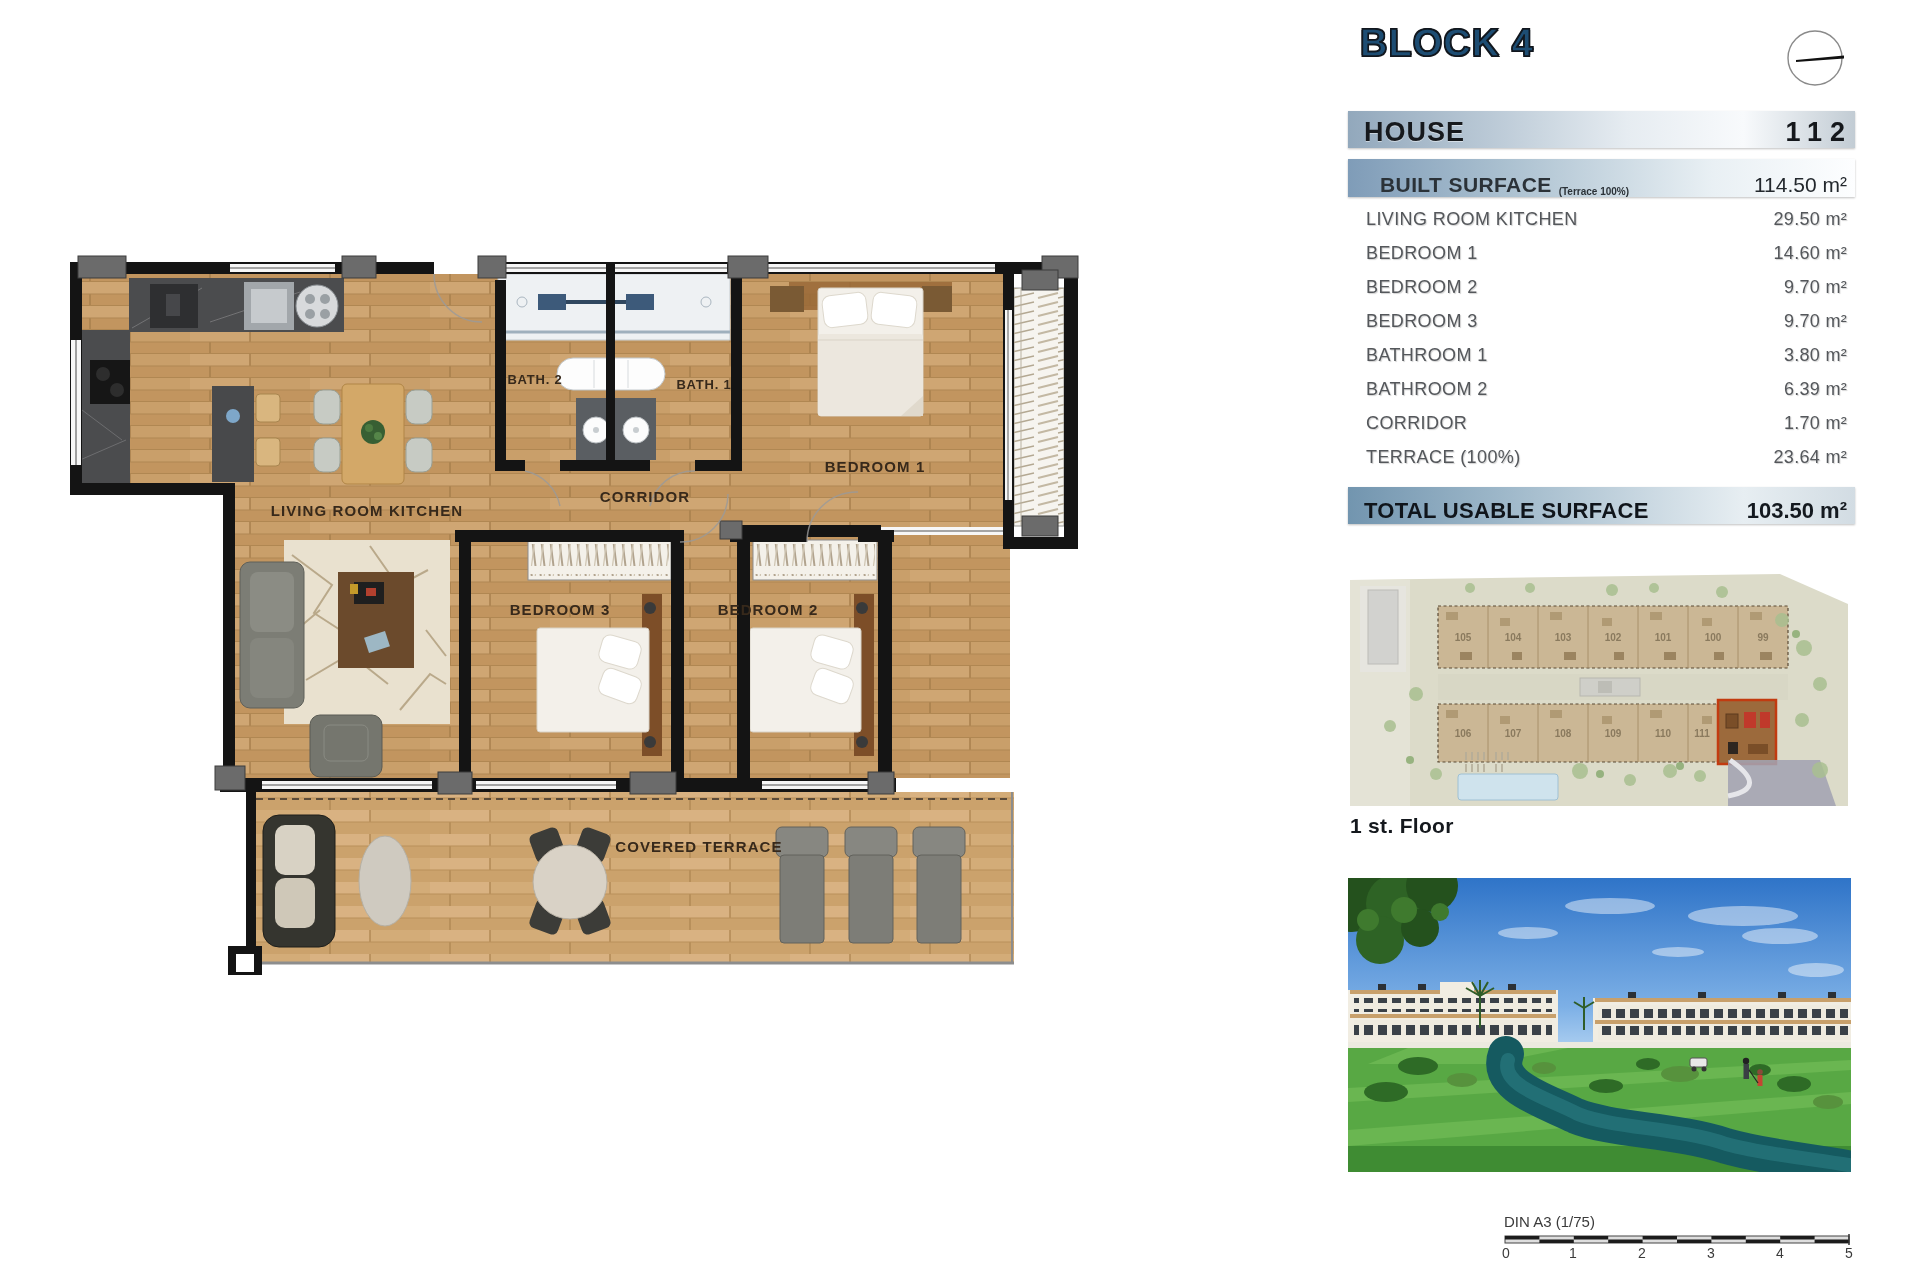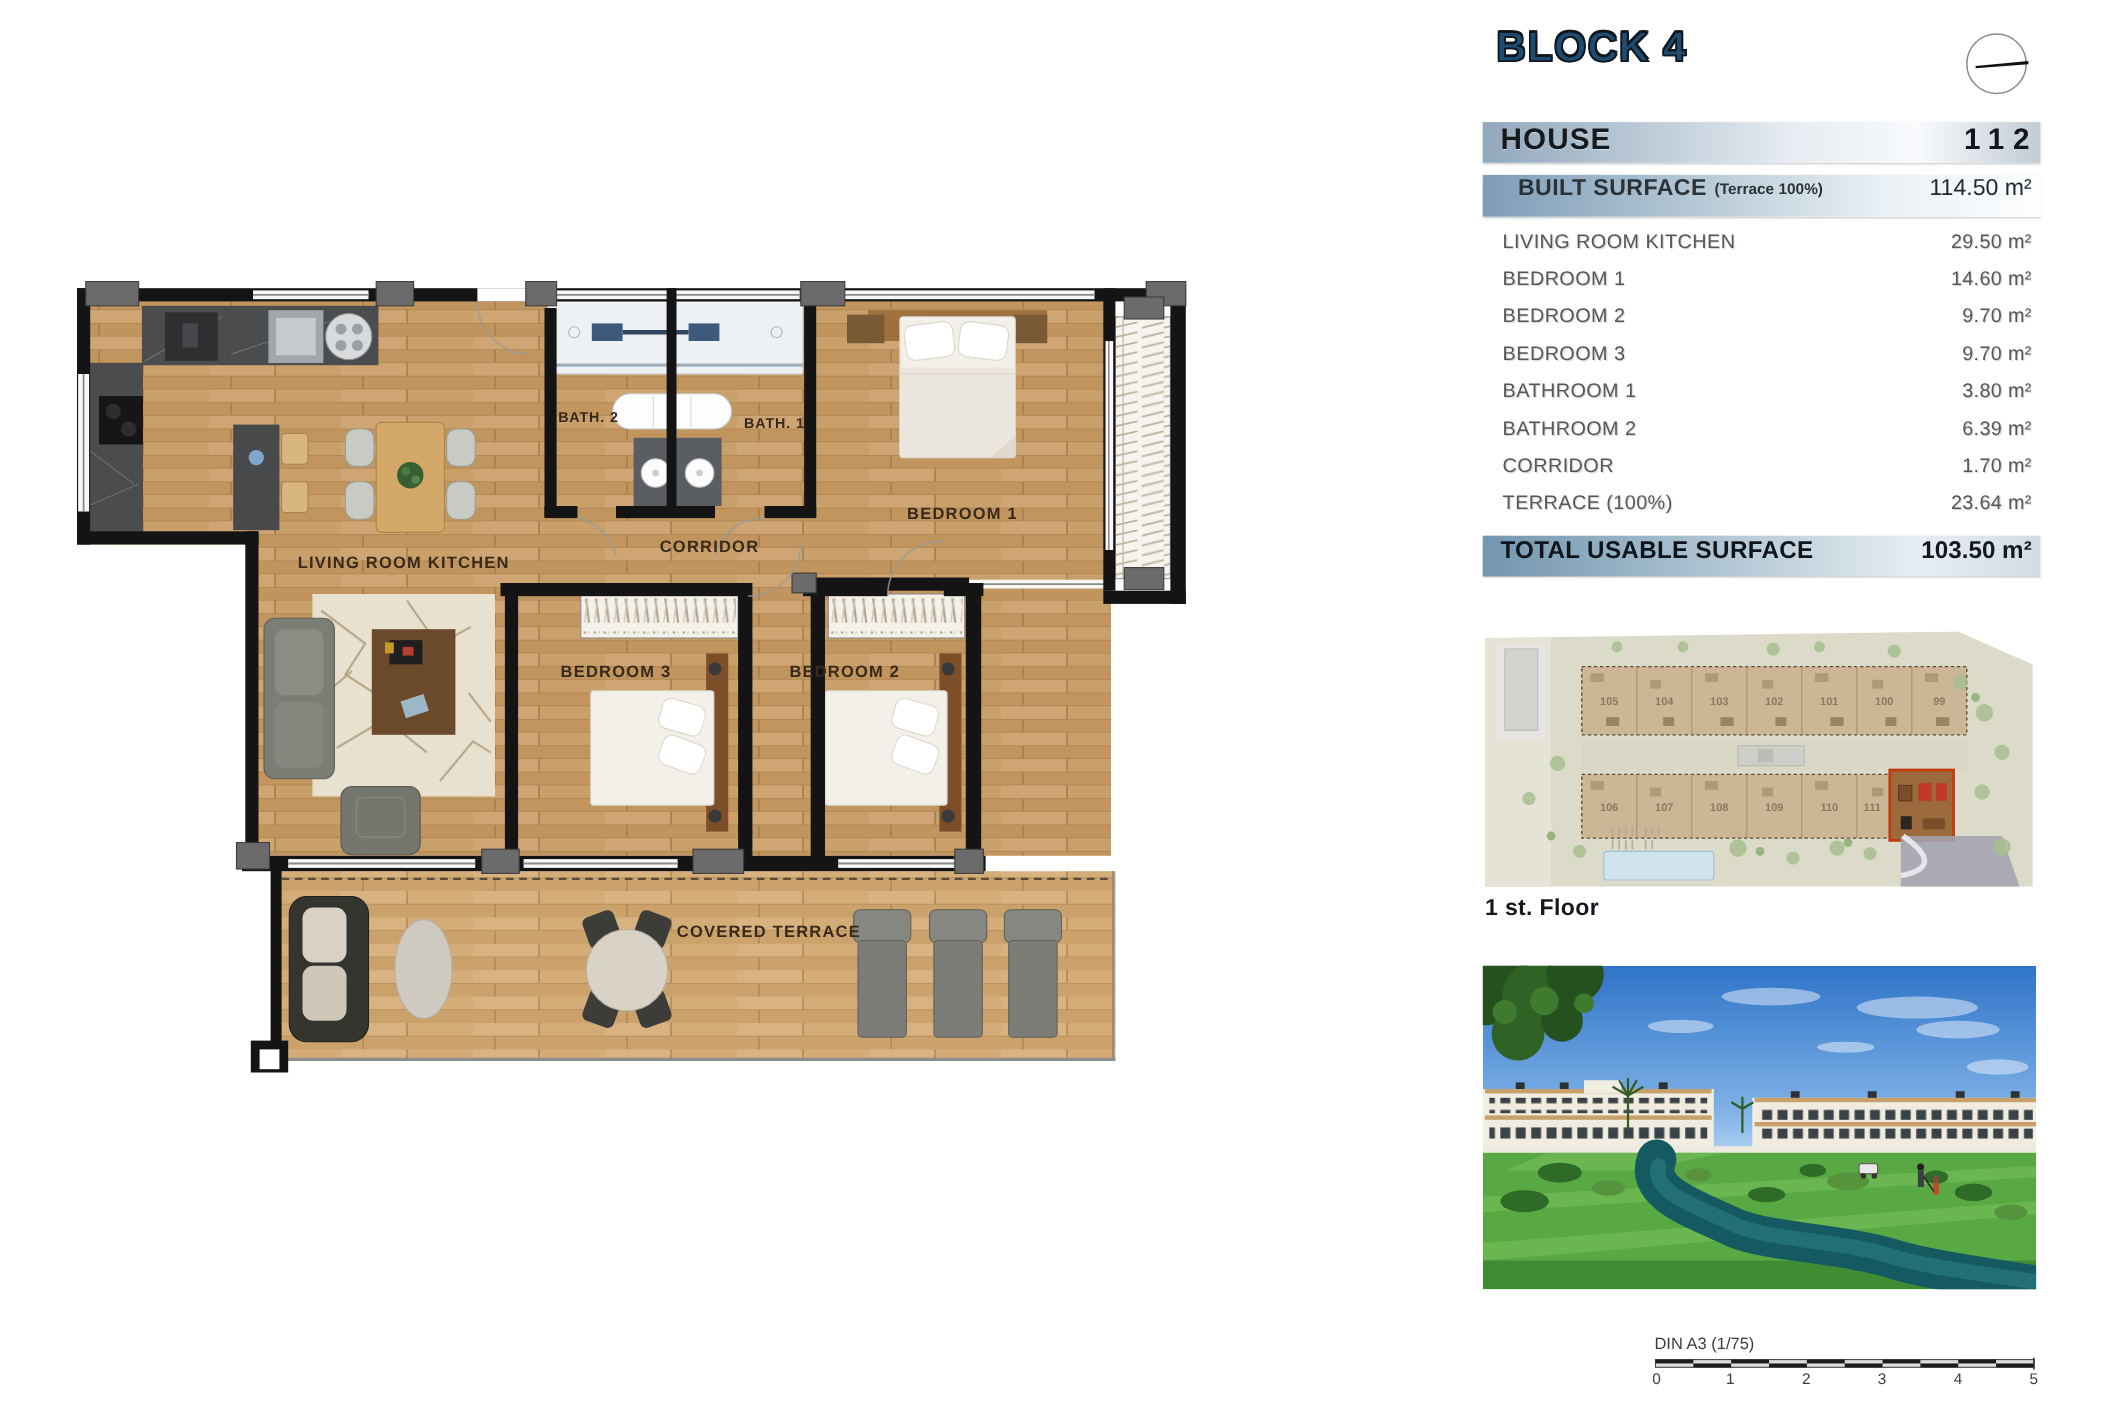--- a/index.html
+++ b/index.html
@@ -10,29 +10,29 @@
   .floorplan svg{display:block;width:100%;height:100%;}
   .pl{font:600 15px "Liberation Sans",sans-serif;fill:#37291b;letter-spacing:1.1px;text-anchor:middle;}
   .pls{font:600 13px "Liberation Sans",sans-serif;fill:#37291b;letter-spacing:.8px;text-anchor:middle;}
 
   
   .block-title{position:absolute;left:1360px;top:22px;margin:0;font-size:38px;font-weight:bold;
     letter-spacing:1px;color:#1d4d73;-webkit-text-stroke:1.3px #12181f;
     text-shadow:1px 1px 0 #10151b, -1px -1px 0 #10151b,1px -1px 0 #10151b,-1px 1px 0 #10151b;}
   .compass{position:absolute;left:1786px;top:29px;}
 
-  .bar{position:absolute;left:1348px;width:507px;display:flex;align-items:flex-start;box-sizing:border-box;
+  .bar{position:absolute;left:1348px;width:507px;display:flex;align-items:flex-end;box-sizing:border-box;
     padding:0 8px 0 16px;box-shadow:0 1px 2px rgba(0,0,0,.25);}
   .bar .grow{flex:1;}
   .house-bar{top:111px;height:37px;background:linear-gradient(90deg,#92a8bc 0%,#bac9d6 28%,#e6ecf1 55%,#f8fafc 78%,#c2ccd4 100%);}
   .house-label{font-size:27px;font-weight:800;color:#16191d;letter-spacing:1px;text-shadow:0 1px 0 rgba(255,255,255,.45);}
   .house-value{font-size:27px;font-weight:800;color:#14171b;letter-spacing:8px;margin-right:-6px;}
   .built-bar{top:159px;height:38px;background:linear-gradient(90deg,#7f9cb8 0%,#a9bfcf 30%,#e9f0f4 72%,#fdfeff 100%);}
   .built-label{font-size:21px;font-weight:bold;color:#2b3238;letter-spacing:.4px;margin-left:16px;}
-  .built-note{font-size:14px;font-weight:bold;color:#2b3238;margin-left:7px;padding-top:4px;}
+  .built-note{font-size:10px;font-weight:bold;color:#2b3238;margin-left:7px;padding-top:4px;}
   .built-value{font-size:21px;font-weight:normal;color:#23282d;}
   .rooms{position:absolute;left:1348px;top:202px;width:507px;}
   .rrow{display:flex;align-items:center;height:34px;padding:0 8px 0 18px;}
   .rlabel{flex:1;font-size:18px;color:#54575b;letter-spacing:.4px;text-shadow:1px 1px 1px rgba(0,0,0,.18);}
   .rval{font-size:18px;color:#54575b;letter-spacing:.3px;text-shadow:1px 1px 1px rgba(0,0,0,.18);}
   .total-bar{top:487px;height:37px;background:linear-gradient(90deg,#7295af 0%,#9db7c9 30%,#e7eef2 78%,#d2dce3 100%);}
   .total-label{font-size:22px;font-weight:800;color:#10151b;letter-spacing:.3px;}
   .total-value{font-size:22px;font-weight:bold;color:#14191f;}
 
   .sitemap{position:absolute;left:1350px;top:574px;width:498px;height:234px;}

